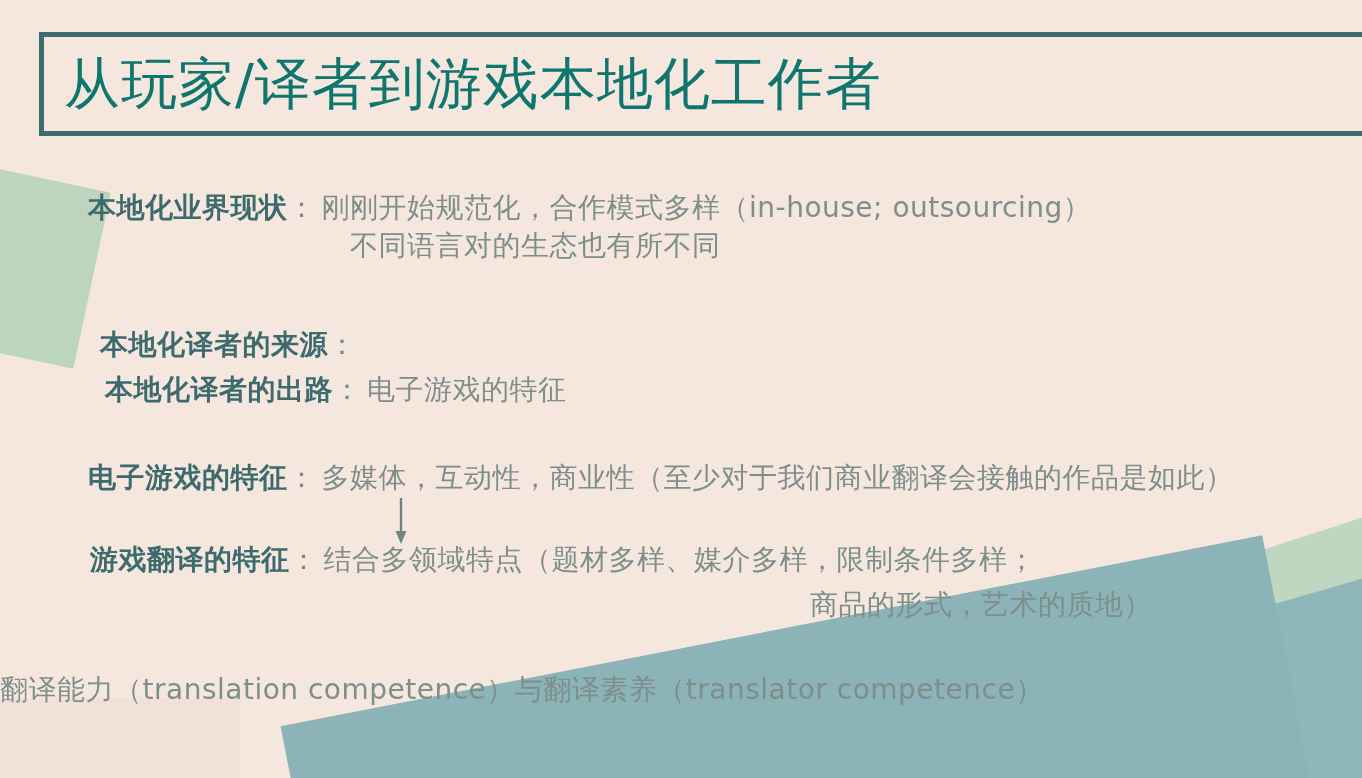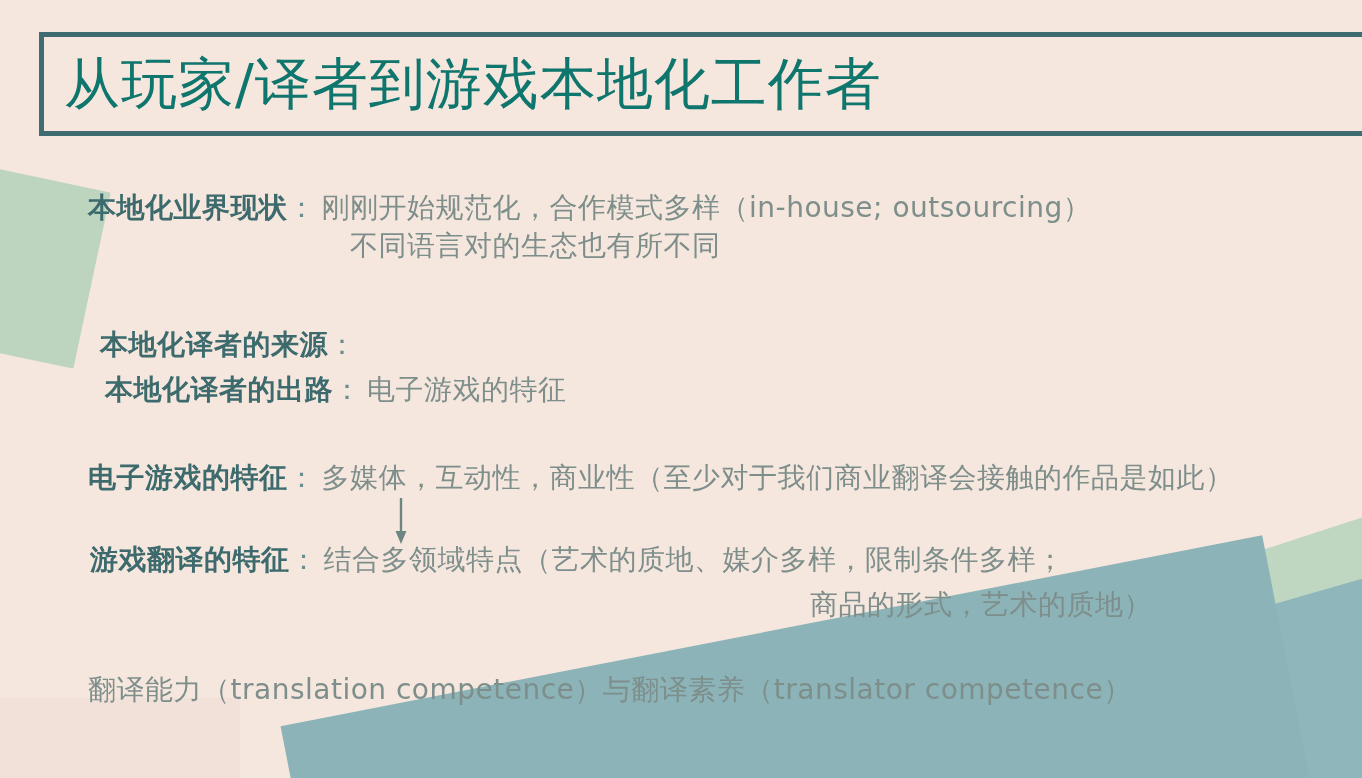--- a/index.html
+++ b/index.html
@@ -134,21 +134,21 @@
   .arrow-wrap {
     position: absolute;
     top: 322px;
     left: 386px;
     width: 30px;
     height: 46px;
   }
   #blk-trans      { top: 370px; left: 2px; }
   #blk-trans-2    { top: 415px; left: 0; padding-left: 810px; }
 
-  #blk-comp       { top: 500px; left: 0; padding-left: 88px; }
+  #blk-comp       { top: 500px; left: 0; }
 </style>
 </head>
 <body>
 
 <div id="slide">
 
   <div class="deco deco-left-green"></div>
   <div class="deco deco-br-green"></div>
   <div class="deco deco-br-teal2"></div>
   <div class="deco deco-bottom-teal"></div>
@@ -188,21 +188,21 @@
     <div class="arrow-wrap">
       <svg width="30" height="46" viewBox="0 0 30 46" aria-hidden="true">
         <line x1="15" y1="0" x2="15" y2="38" stroke="#6f8583" stroke-width="2.4"></line>
         <polygon points="15,46 9.5,33 20.5,33" fill="#6f8583"></polygon>
       </svg>
     </div>
 
     <div class="row blk" id="blk-trans">
       <span class="label">游戏翻译的特征</span>
       <span class="colon">：</span>
-      <span class="value">结合多领域特点（艺术的质地、媒介多样，限制条件多样；</span>
+      <span class="value">结合多领域特点（题材多样、媒介多样，限制条件多样；</span>
     </div>
 
     <div class="cont blk" id="blk-trans-2">商品的形式，艺术的质地）</div>
 
     <div class="cont blk" id="blk-comp">翻译能力（translation competence）与翻译素养（translator competence）</div>
 
   </div>
 </div>
 
 </body></html>

